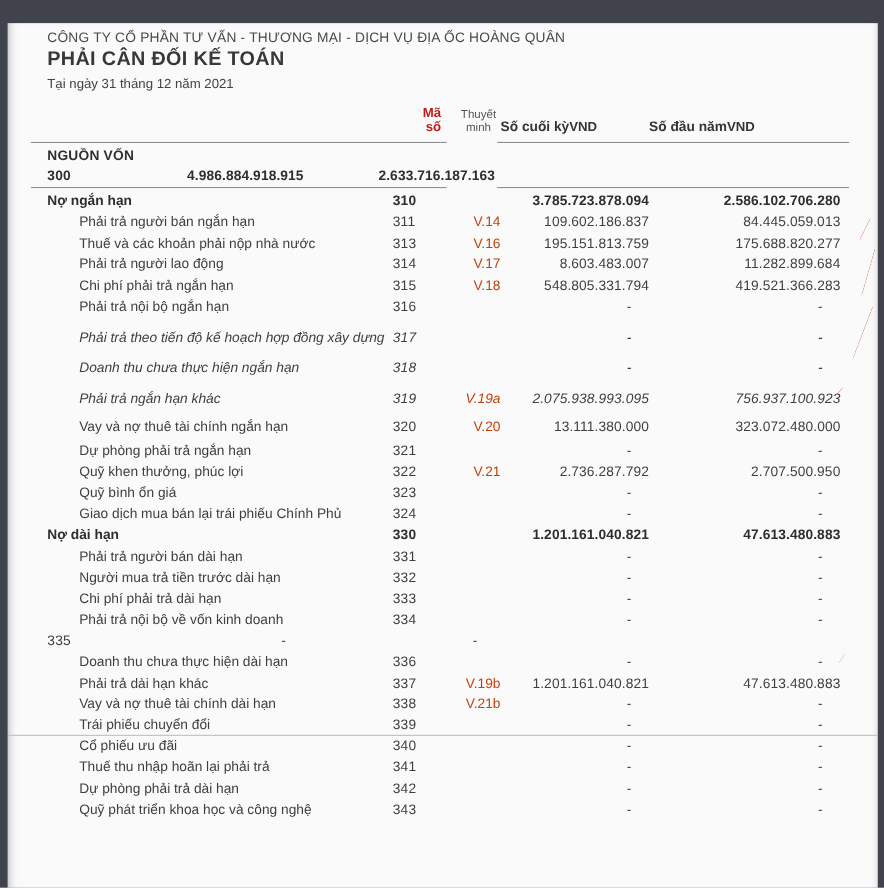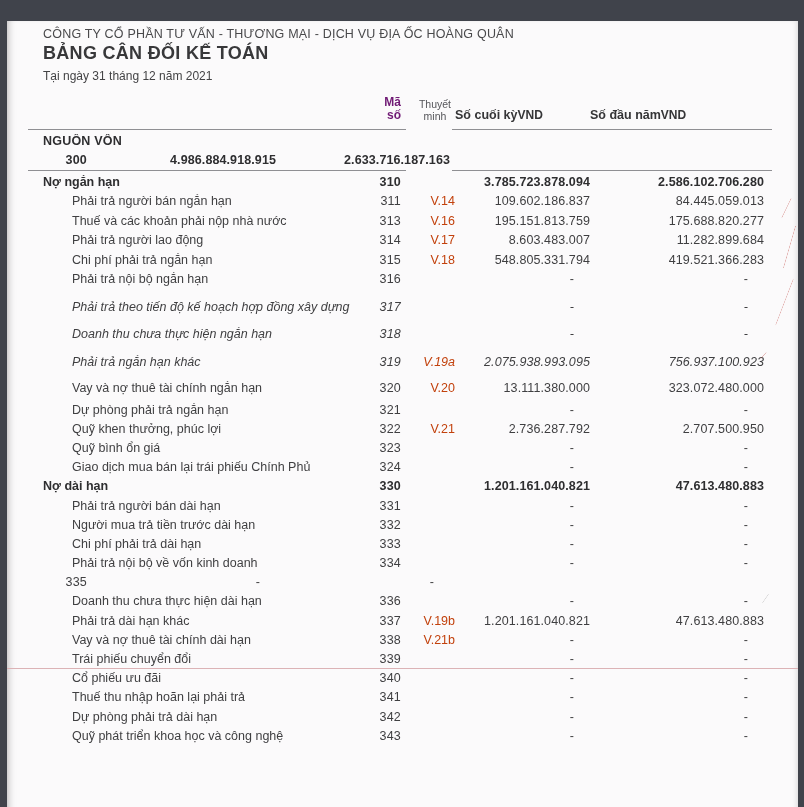--- a/index.html
+++ b/index.html
@@ -29,21 +29,21 @@
   .doc-header{padding:6px 0 0 36px;}
   .company{font-size:12.5px;letter-spacing:.2px;color:#49494b;}
   .title{font-size:18px;font-weight:bold;color:#38383a;margin-top:2px;letter-spacing:.3px;}
   .date{font-size:12px;margin-top:5px;color:#434345;}
   
   .col-header{
     display:flex;align-items:flex-end;
     margin-top:13px;padding:0 34px 7px 36px;
   }
   .h-label{flex:1;}
-  .h-code{width:46px;text-align:right;padding-right:2px;font-weight:bold;font-size:12px;line-height:13px;color:#701a75;}
+  .h-code{width:46px;text-align:right;padding-right:2px;font-weight:bold;font-size:12px;line-height:13px;color:#b91c1c;}
   .h-code span{display:block;}
   .h-note{width:52px;text-align:center;padding-left:12px;font-size:10.5px;line-height:12px;color:#55555a;}
   .h-note span{display:block;}
   .h-money{display:flex;flex-direction:row;align-items:flex-end;font-weight:bold;color:#353537;}
   .h-end{width:135px;}
   .h-begin{width:174px;}
   .h-period{font-size:12.5px;line-height:14px;}
   .h-vnd{font-size:12px;line-height:13px;margin-top:4px;}
   
   .rule{height:2px;position:relative;}
@@ -55,21 +55,21 @@
     display:flex;align-items:center;
     height:19.5px;
     padding:0 34px 0 36px;
     font-size:12.5px;
   }
   .row.tail{height:19.2px;}
   .row.tall{height:27.5px;font-style:italic;}
   .row.tall-first{margin-top:4px;}
   .row.tall2{height:24.5px;}
   .c-label{flex:1;white-space:nowrap;overflow:hidden;}
-  .c-code{width:46px;text-align:right;padding-right:2px;letter-spacing:.2px;}
+  .c-code{width:46px;padding-right:2px;letter-spacing:.2px;}
   .c-note{width:52px;padding-left:12px;color:#c2410c;text-align:right;}
   .c-end{width:135px;text-align:right;letter-spacing:.1px;}
   .c-begin{width:174px;text-align:right;letter-spacing:.1px;}
   .c-end.dash,.c-begin.dash{padding-right:16px;}
   .row.section .c-label{font-weight:bold;color:var(--ink-bold);letter-spacing:.2px;}
   .row.liability-total .c-label{letter-spacing:.3px;}
   .row.liability-total .c-code,
   .row.liability-total .c-end,
   .row.liability-total .c-begin{font-weight:bold;color:var(--ink-bold);}
   .row.subtotal .c-label,
@@ -87,21 +87,21 @@
   .pen-mark.gray{border-left-color:#8a8a8a;opacity:.4;}
   .pm5{left:758px;top:572px;height:11px;transform:rotate(35deg);}
 </style>
 </head>
 <body>
 
 <div class="paper">
 
   <div class="doc-header">
     <div class="company">CÔNG TY CỔ PHẦN TƯ VẤN - THƯƠNG MẠI - DỊCH VỤ ĐỊA ỐC HOÀNG QUÂN</div>
-    <div class="title">BẢNG CÂN ĐỐI KẾ TOÁN</div>
+    <div class="title">PHẢI CÂN ĐỐI KẾ TOÁN</div>
     <div class="date">Tại ngày 31 tháng 12 năm 2021</div>
   </div>
 
   <div class="col-header">
     <div class="h-label"></div>
     <div class="h-code">
       <span>Mã</span>
       <span>số</span>
     </div>
     <div class="h-note">

